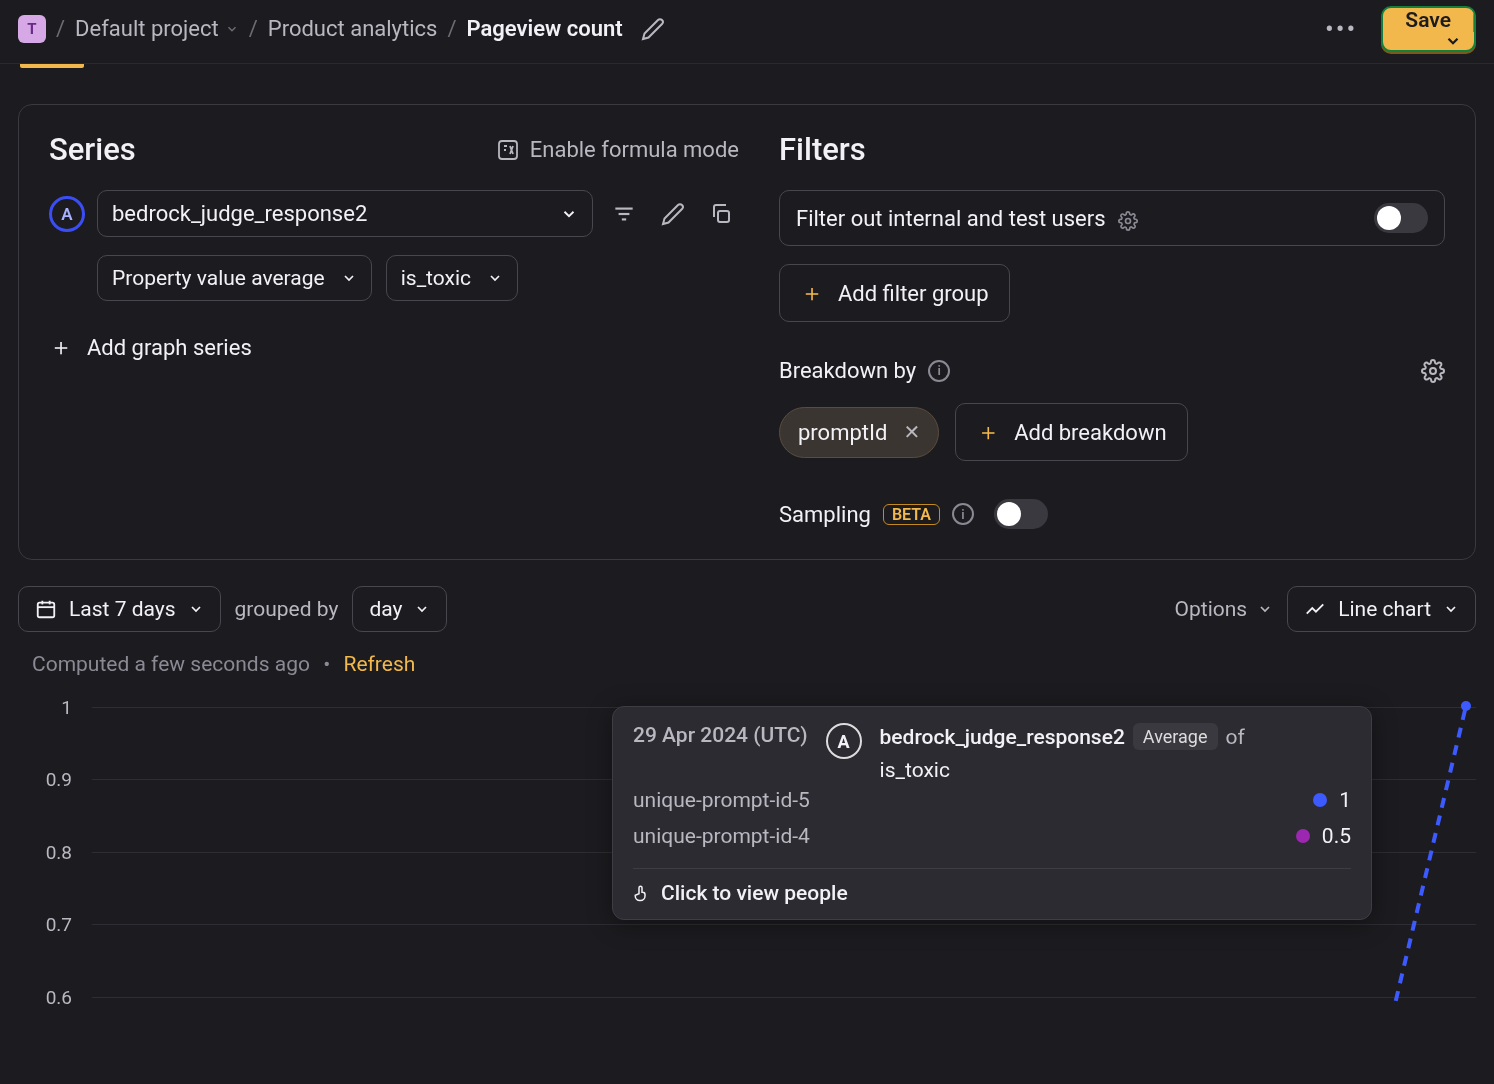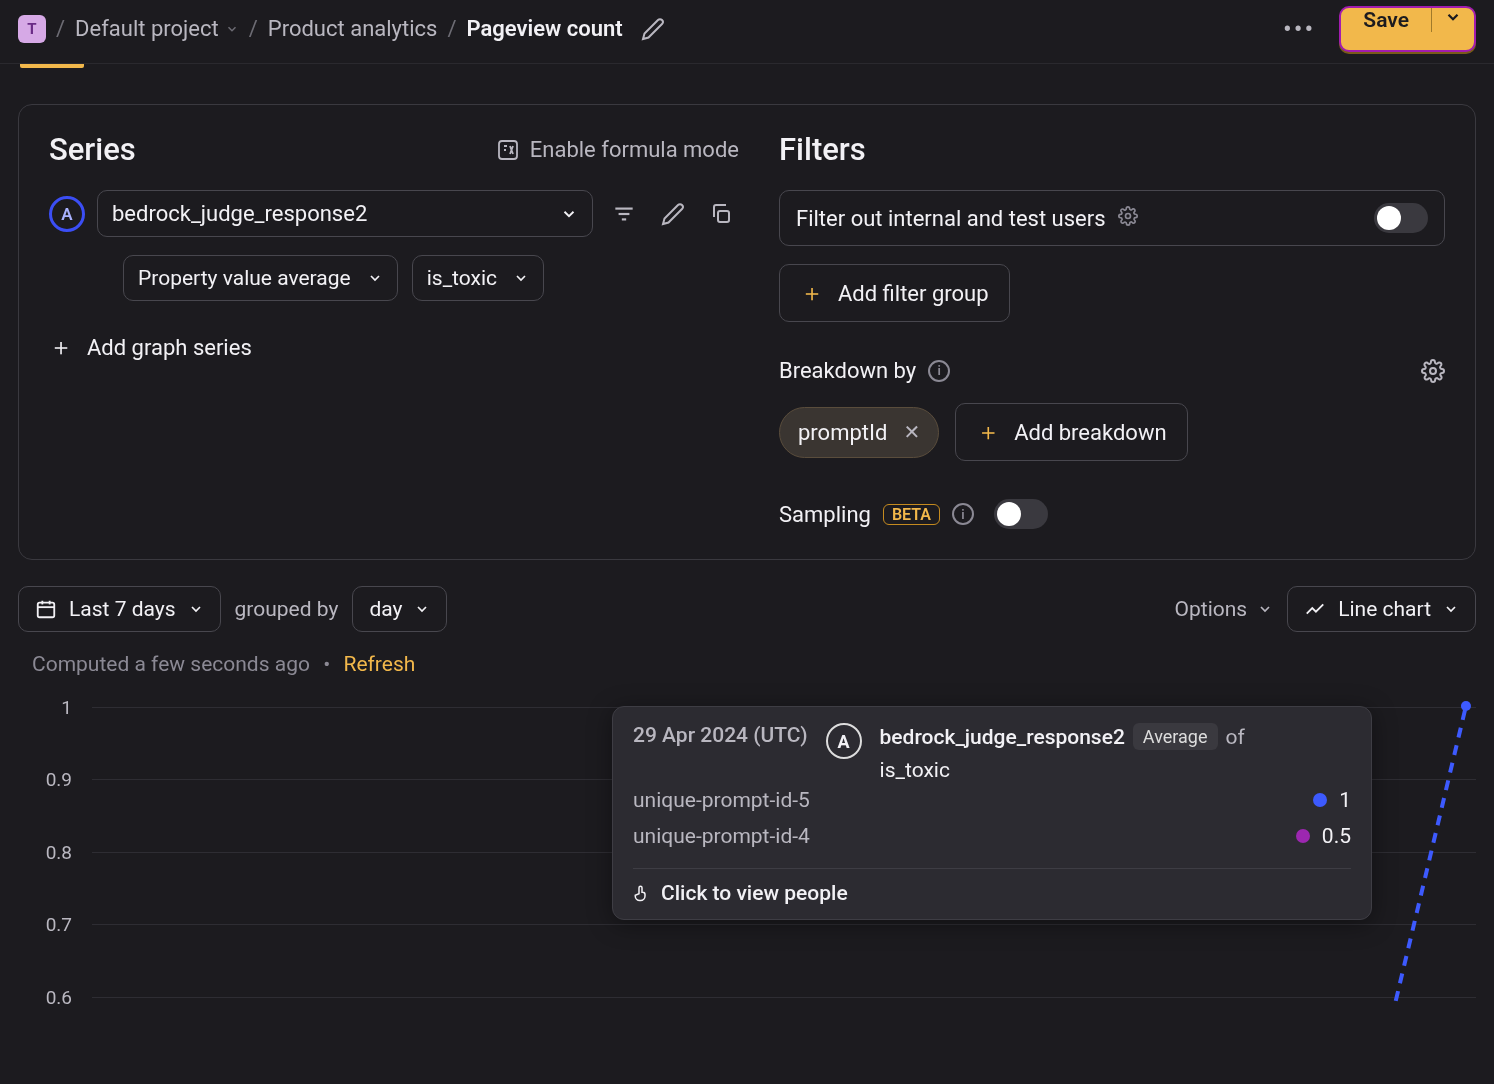--- a/index.html
+++ b/index.html
@@ -47,24 +47,25 @@
     color:#6a2b86;font-weight:700;font-size:15px;
   }
   .slash{color:#6d6c74;}
   .crumb{color:var(--text-dim);display:flex;align-items:center;gap:6px;}
   .crumb.strong{color:var(--text);font-weight:600;}
   .chev-sm{color:#6d6c74;}
   .pencil-top{margin-left:8px;color:var(--text-dim);cursor:pointer;}
   .top-right{display:flex;align-items:center;gap:24px;}
   .dots{color:var(--text-dim);font-size:26px;letter-spacing:2px;cursor:pointer;}
   .save-split{
-    display:flex;align-items:flex-start;background:var(--amber);
-    border:2px solid #a21caf;border-radius:10px;overflow:hidden;
+    display:flex;align-items:flex-end;background:var(--amber);
+    border:2px solid #15803d;border-radius:10px;overflow:hidden;
     box-shadow:0 2px 0 #7a5a1a;
     height:46px;
+    flex-direction:column;
   }
   .save-btn{padding:0 22px;display:flex;align-items:center;font-weight:600;color:#1c1b1f;font-size:21px;border-right:1px solid #a07a2a;cursor:pointer;}
   .save-chev{padding:0 12px;display:flex;align-items:center;color:#1c1b1f;cursor:pointer;}
   .tab-underline{height:4px;background:var(--amber);width:64px;margin-left:20px;border-radius:0 0 2px 2px;}
   
   .panel{
     margin:36px 18px 0 18px;
     border:1px solid var(--border);
     border-radius:14px;
     padding:26px 30px 30px 30px;
@@ -82,30 +83,30 @@
     display:flex;align-items:center;justify-content:center;
     color:#a9b2ff;font-weight:600;font-size:17px;flex-shrink:0;
   }
   .dd{
     border:1px solid var(--border-light);border-radius:10px;
     padding:10px 14px;display:flex;align-items:center;justify-content:space-between;
     gap:16px;cursor:pointer;background:transparent;
   }
   .dd.main{flex:1;font-size:22px;min-width:0;}
   .icon-btn{color:var(--text-dim);cursor:pointer;padding:6px;}
-  .sub-dds{display:flex;gap:14px;margin-top:18px;margin-left:74px;}
+  .sub-dds{display:flex;gap:14px;margin-top:18px;margin-left:48px;}
   .dd.small{font-size:21px;}
   .add-series{display:flex;align-items:center;gap:14px;margin-top:30px;font-size:22px;cursor:pointer;}
   .plus{font-size:24px;font-weight:300;}
   .filter-row{
     border:1px solid var(--border-light);border-radius:10px;
     padding:12px 16px;display:flex;align-items:center;justify-content:space-between;
     font-size:22px;
   }
-  .filter-label{display:flex;align-items:flex-start;gap:12px;}
+  .filter-label{display:flex;align-items:flex-end;gap:12px;}
   .gear-sm{color:var(--text-dimmer);}
   .toggle{
     width:54px;height:30px;border-radius:30px;background:#3a393f;
     position:relative;cursor:pointer;
   }
   .toggle .knob{
     width:24px;height:24px;border-radius:50%;background:#fff;
     position:absolute;top:3px;left:3px;
   }
   .add-filter-btn{

